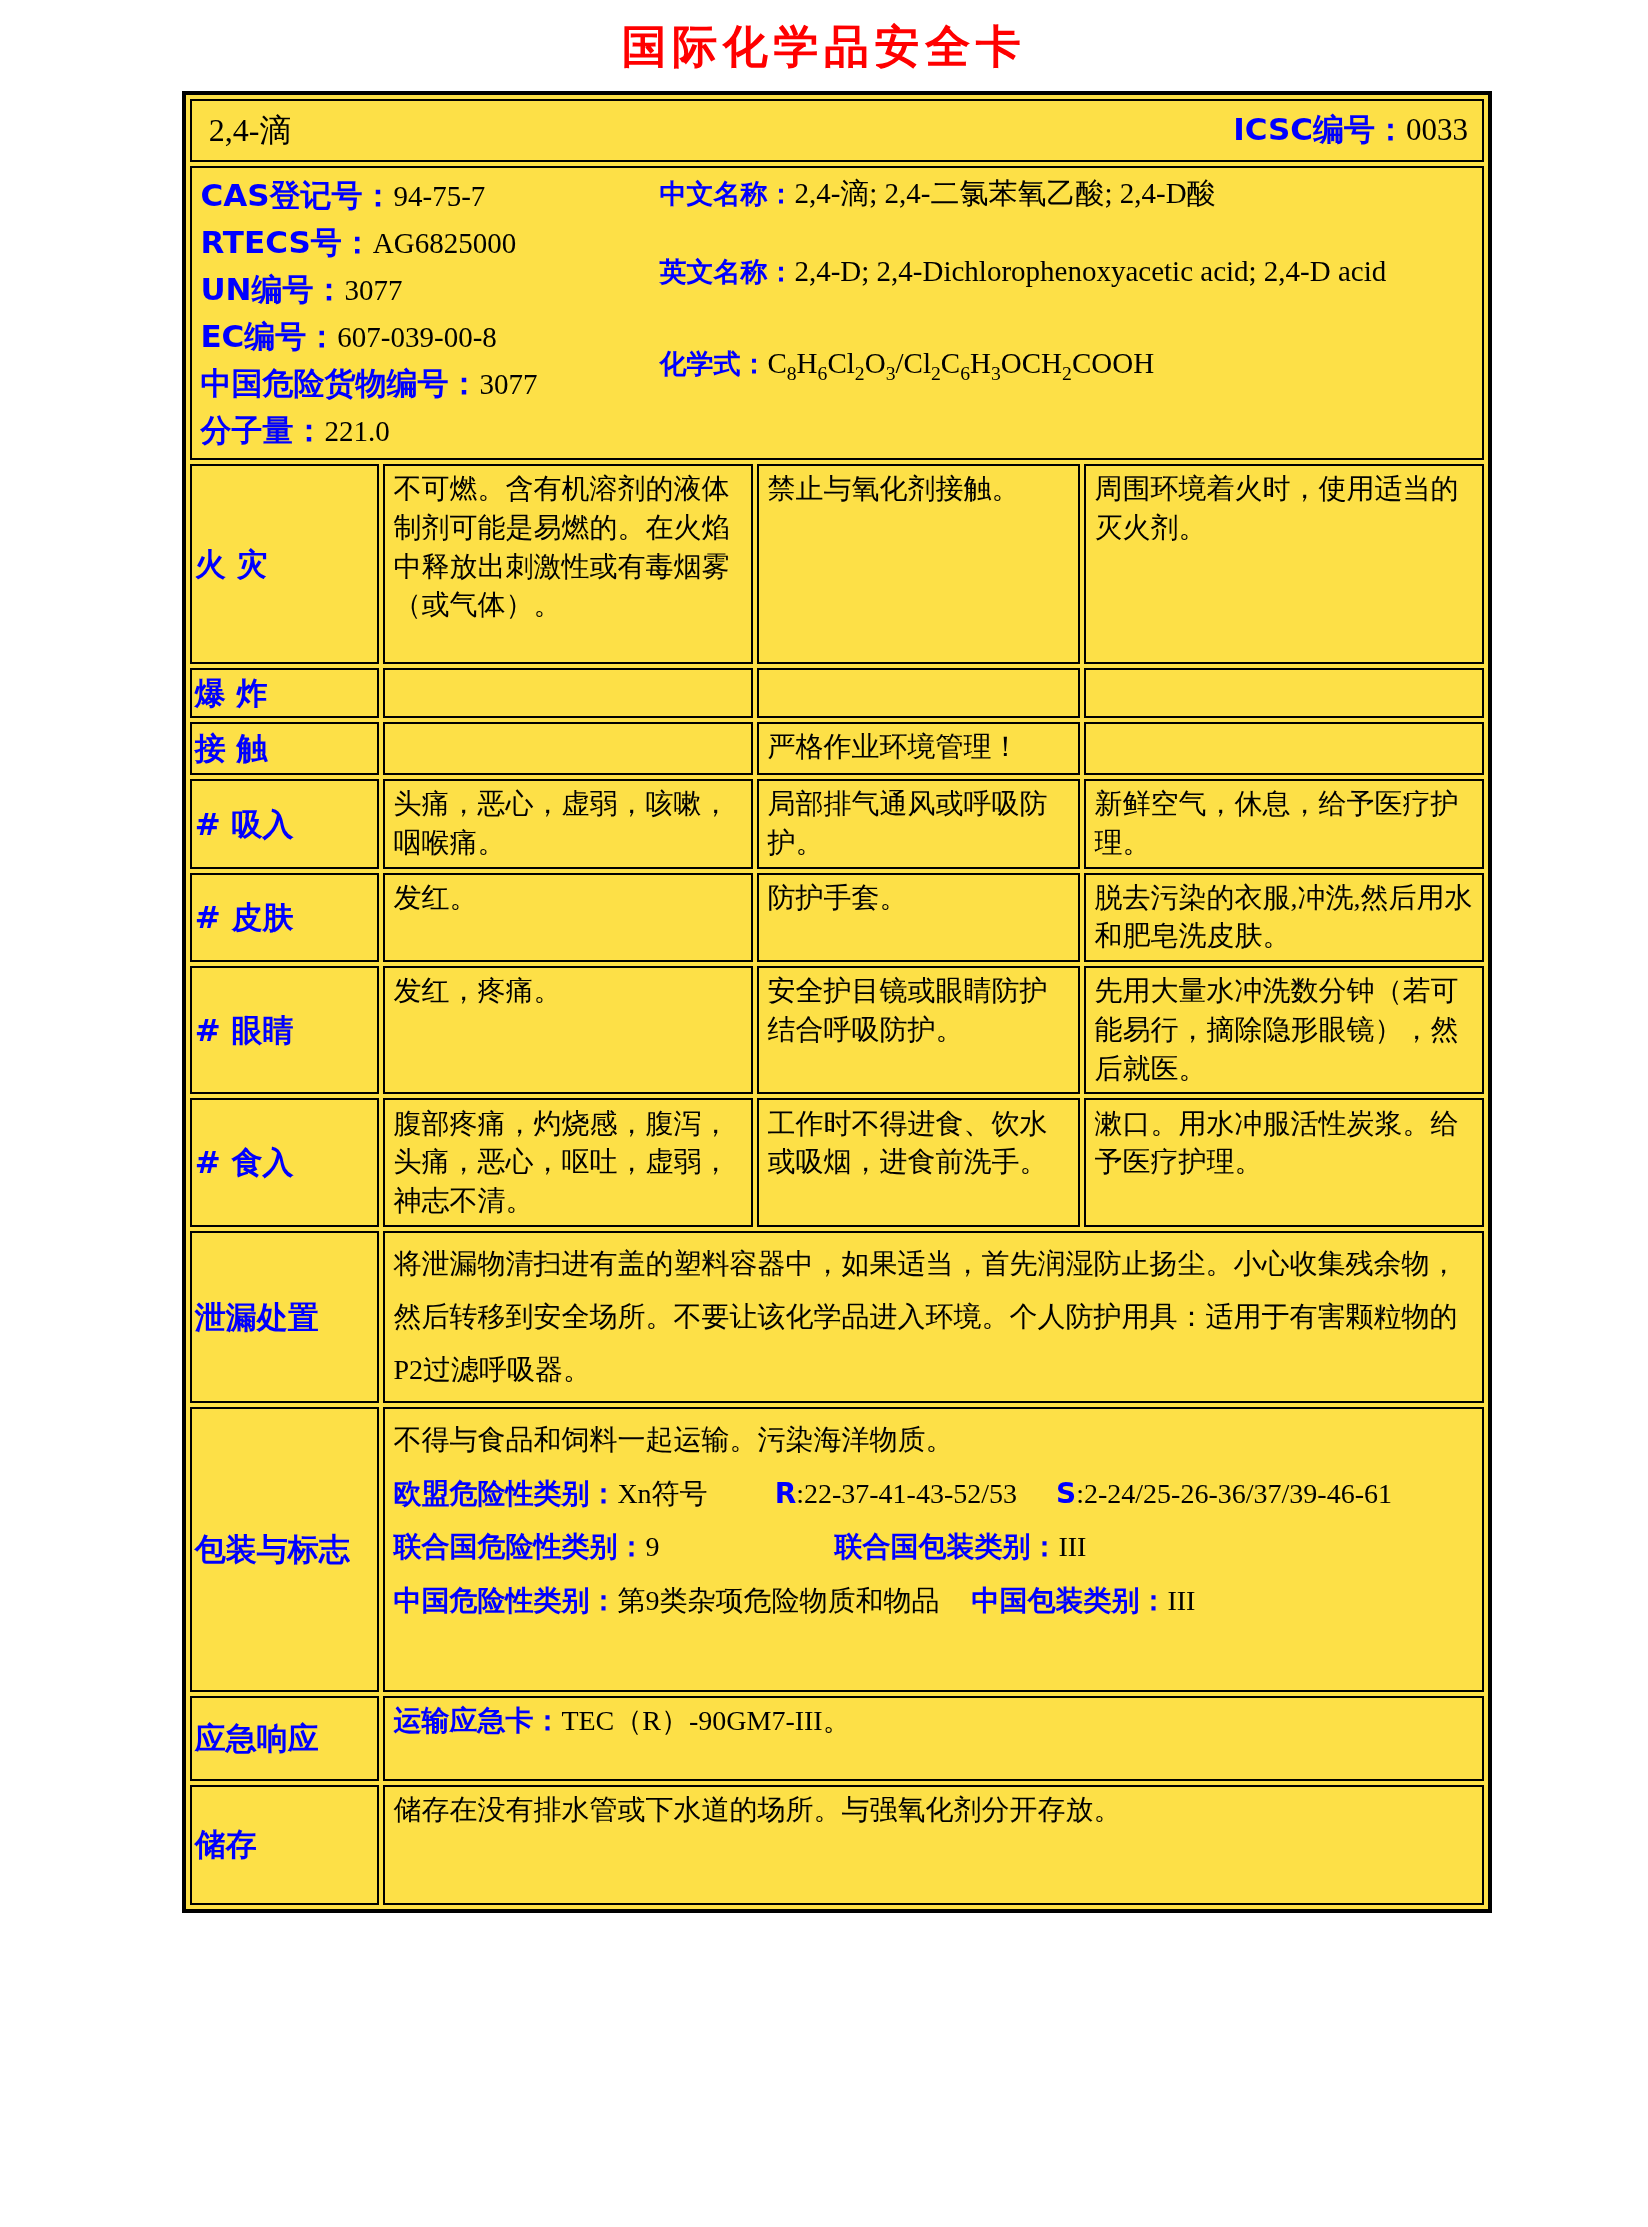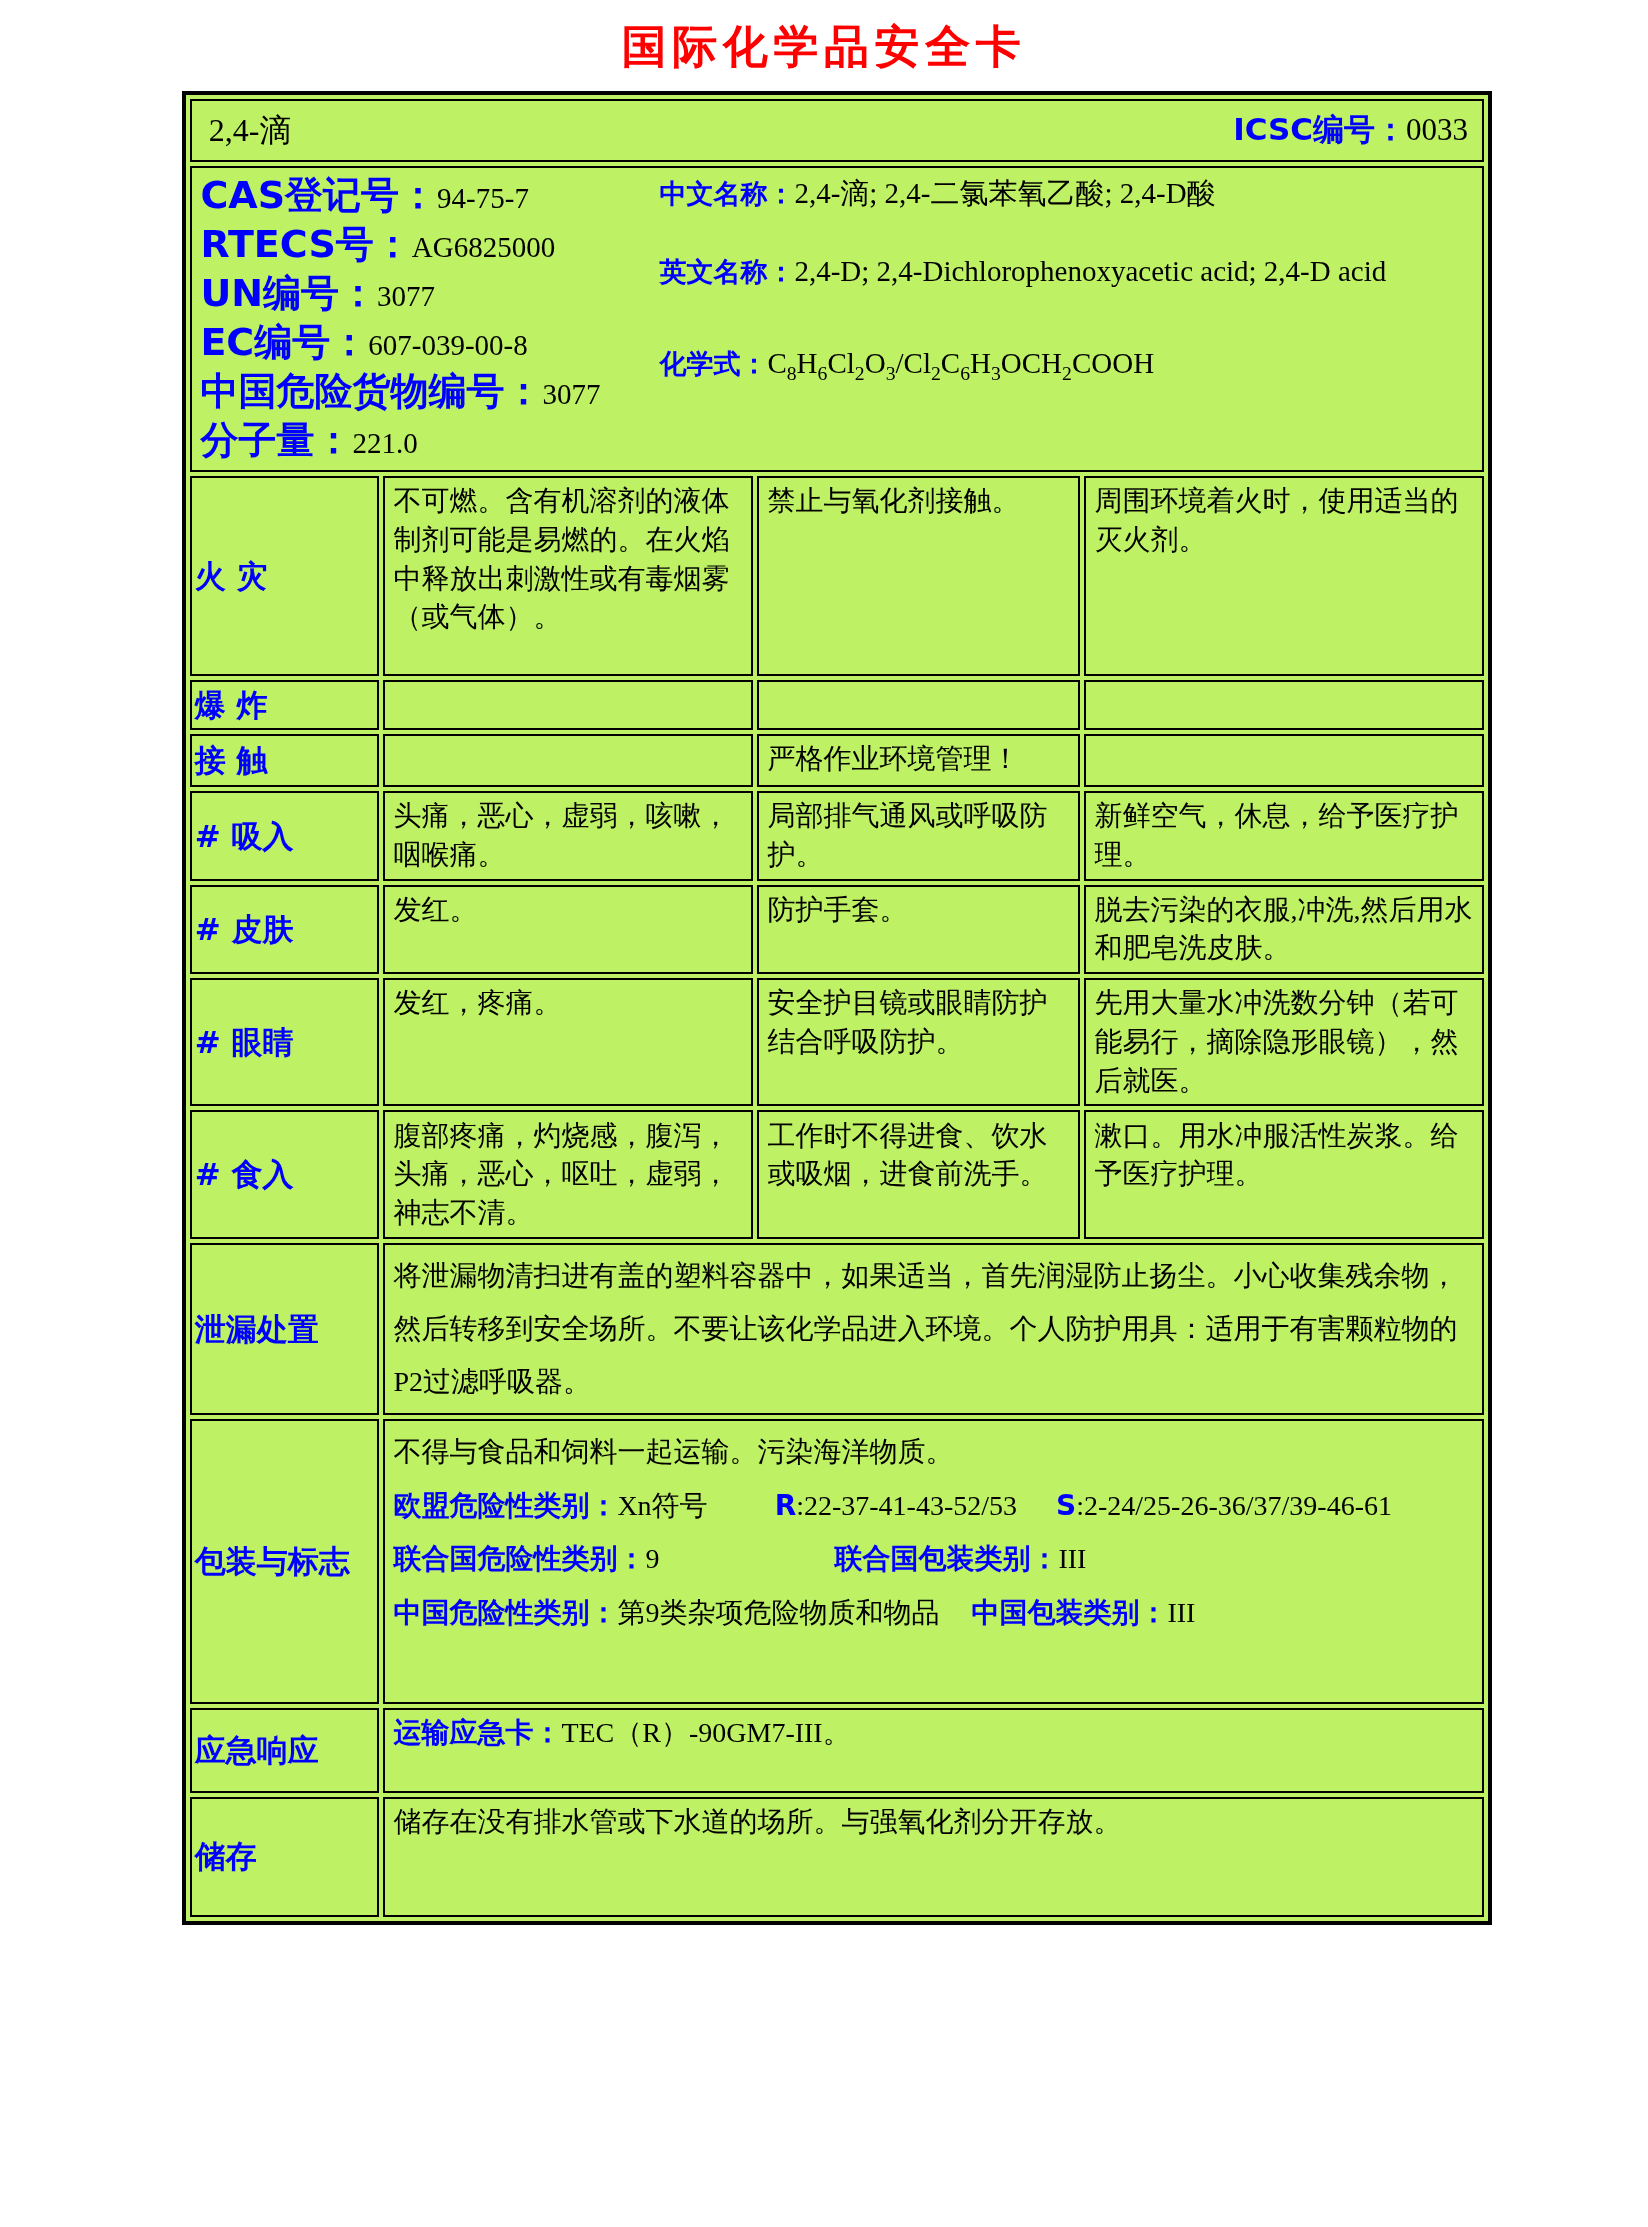--- a/index.html
+++ b/index.html
@@ -18,21 +18,21 @@
     padding-top:16.7px;
     margin:0 0 14px 0;
   }
   table.card{
     border-collapse:separate;
     border-spacing:4.2px;
     border:4.2px solid #000;
     margin-left:182px;
     width:1282px;
     table-layout:fixed;
-    background:#bef264;
+    background:#fde047;
   }
   td{
     border:2.1px solid #000;
     vertical-align:top;
     padding:4.2px 8.4px;
     font-size:28px;
     line-height:1.38;
     box-sizing:border-box;
     overflow:hidden;
     word-break:break-word;
@@ -63,21 +63,21 @@
   }
   
   .row1-flex{display:flex;justify-content:space-between;align-items:center;height:100%;}
   .row1-name{font-size:32px;padding-left:8.4px;}
   .row1-icsc{font-size:31px;padding-right:5.6px;white-space:nowrap;}
   .row1-icsc .blue{font-size:31px;}
   
   .info-flex{display:flex;}
   .info-left{width:459px;flex:0 0 459px;}
   .info-line{line-height:46px;white-space:nowrap;font-size:29px;}
-  .info-line .blue{font-size:38px;}
+  .info-line .blue{font-size:31px;}
   .info-right{flex:1;font-size:29px;}
   .info-right .blue{font-size:27px;}
   .p-cn{margin:0 0 0 0;line-height:1.45;}
   .p-en{margin:36px 0 0 0;line-height:1.45;}
   .p-formula{margin:50px 0 0 0;line-height:1.45;white-space:nowrap;}
   sub{font-size:0.68em;}
   
   .wide{line-height:1.9;}
   .pk-line{line-height:1.92;}
   .gap-lg{margin-left:67px;}

